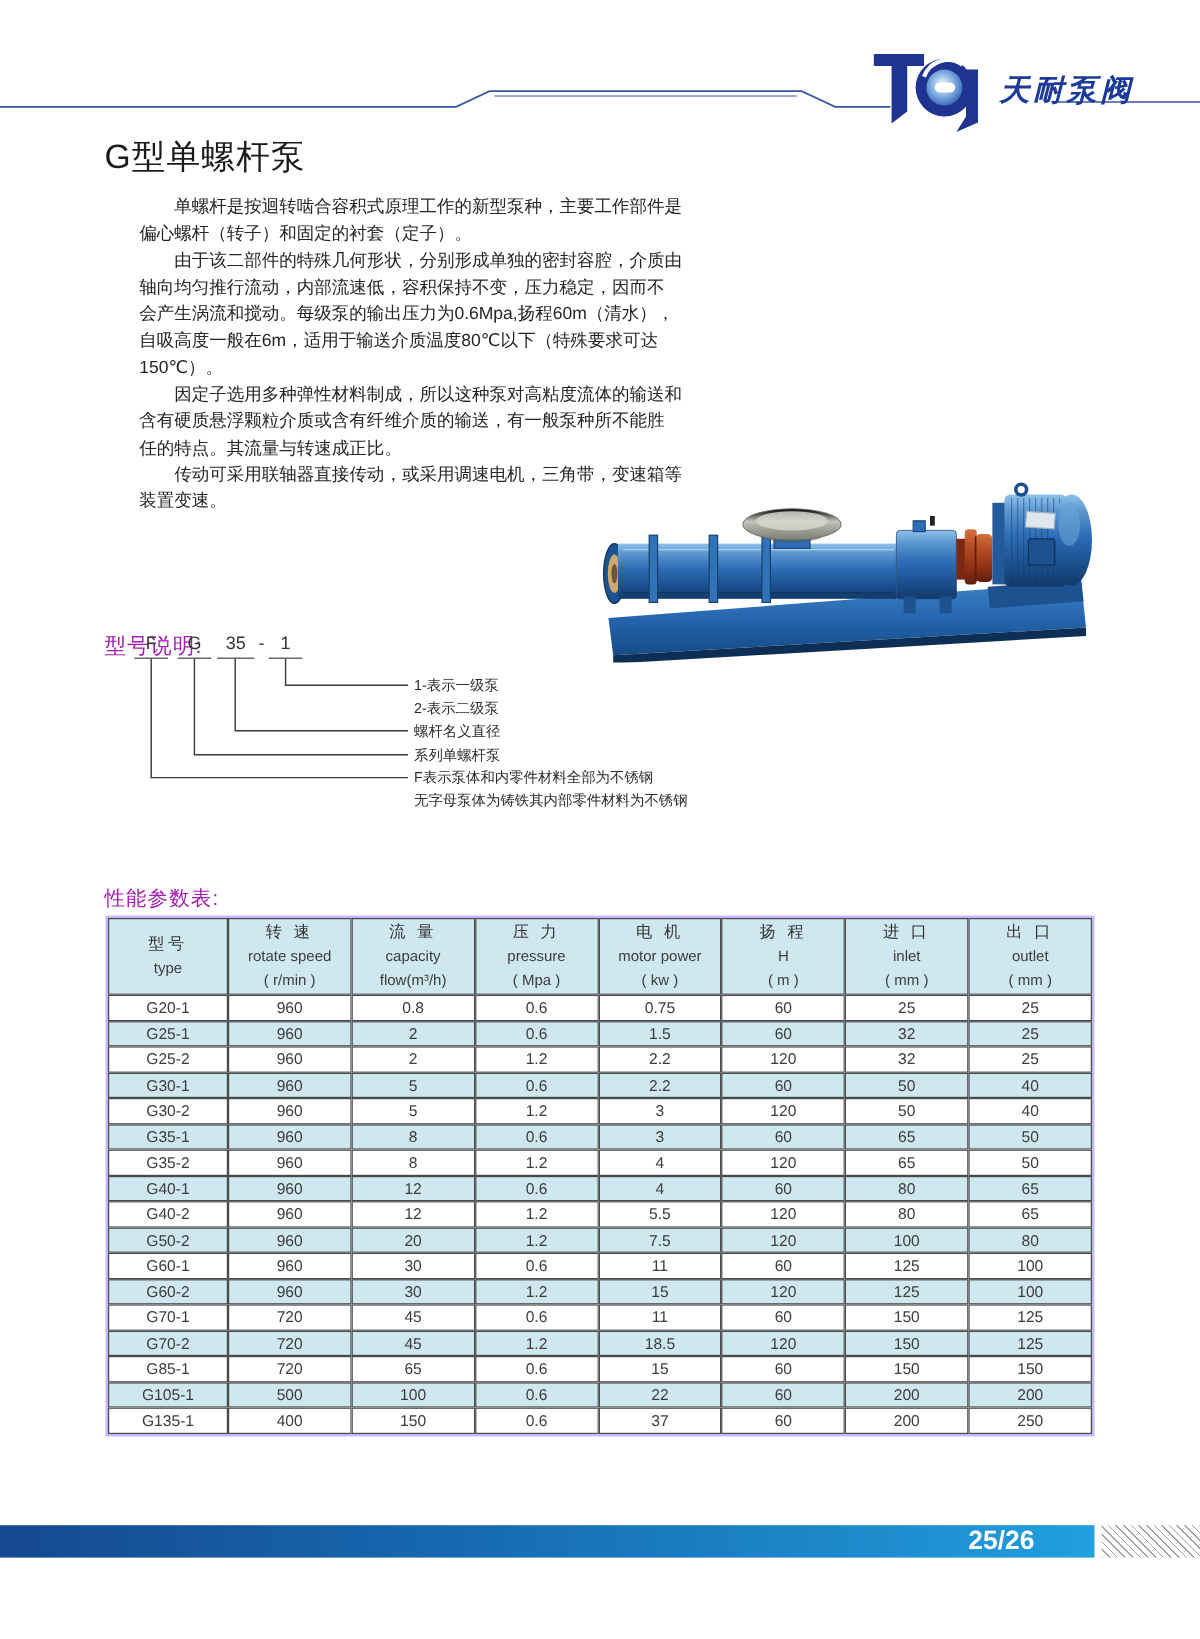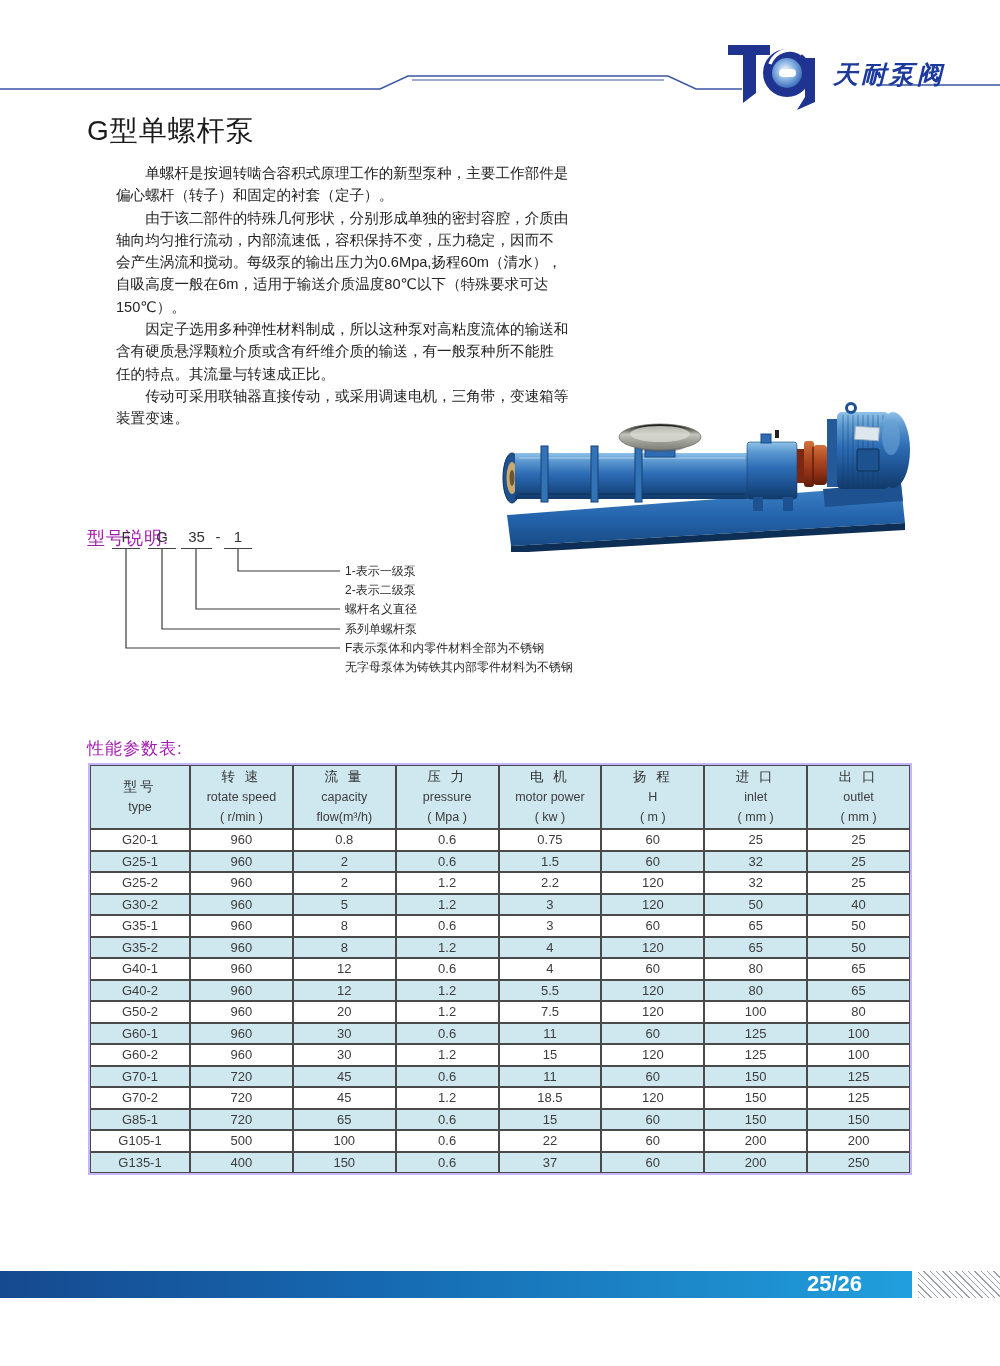--- a/index.html
+++ b/index.html
@@ -317,20 +317,30 @@
           <td>G25-2</td>
           <td>960</td>
           <td>2</td>
           <td>1.2</td>
           <td>2.2</td>
           <td>120</td>
           <td>32</td>
           <td>25</td>
         </tr>
         <tr>
+          <td>G30-1</td>
+          <td>960</td>
+          <td>5</td>
+          <td>0.6</td>
+          <td>2.2</td>
+          <td>60</td>
+          <td>50</td>
+          <td>40</td>
+        </tr>
+        <tr>
           <td>G30-2</td>
           <td>960</td>
           <td>5</td>
           <td>1.2</td>
           <td>3</td>
           <td>120</td>
           <td>50</td>
           <td>40</td>
         </tr>
         <tr>

